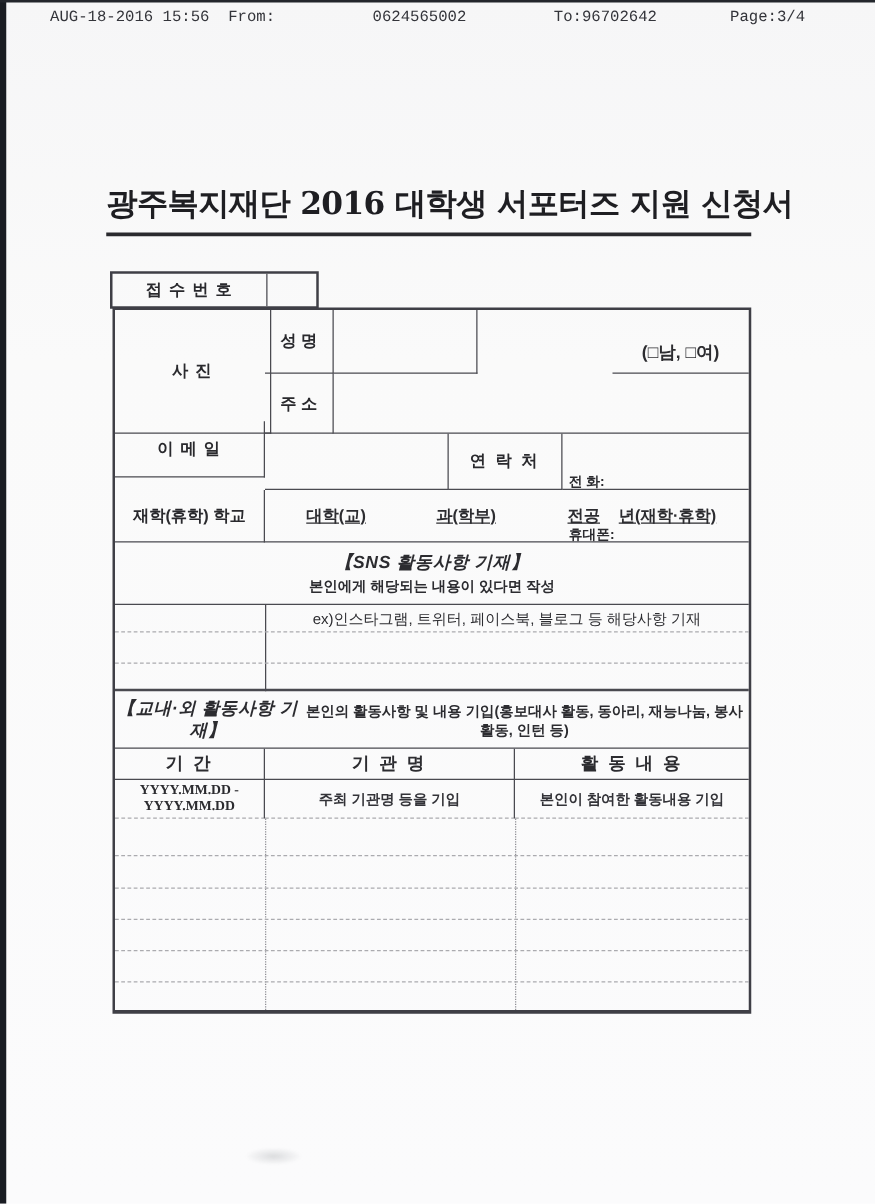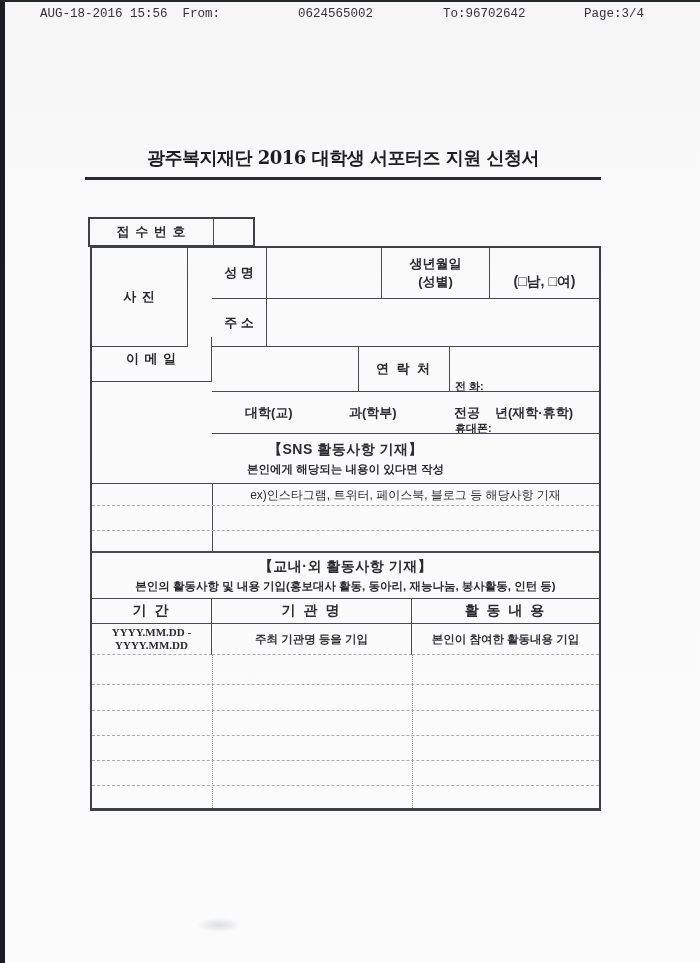--- a/index.html
+++ b/index.html
@@ -15,21 +15,21 @@
   .scan-edge-top{position:absolute;left:0;top:0;width:700px;height:2px;background:#23262c;}
 
   .fax-header{position:absolute;top:7px;left:0;width:568px;height:18px;
     font-family:"Liberation Mono","DejaVu Sans Mono",monospace;font-size:12.5px;color:#33343a;}
   .fax-header span{position:absolute;top:0;white-space:pre;}
   .fx-from{left:40px;} .fx-num{left:298px;} .fx-to{left:443px;} .fx-page{left:584px;}
 
   .doc-title{
     position:absolute;left:85px;top:146px;width:516px;text-align:center;
     font-family:"DejaVu Serif","Liberation Serif",serif;font-weight:bold;
-    font-size:18px;letter-spacing:-0.5px;color:#1e1e22;
+    font-size:25px;letter-spacing:-0.5px;color:#1e1e22;
     border-bottom:3px solid #2a2a2e;padding-bottom:7px;white-space:nowrap;
   }
 
   .receipt-box{position:absolute;left:88px;top:217px;width:167px;height:30px;
     border:2px solid #3f3f46;box-sizing:border-box;display:flex;}
   .receipt-label{width:124px;border-right:1.6px solid var(--line);box-sizing:border-box;
     display:flex;align-items:center;justify-content:center;font-size:13px;font-weight:bold;letter-spacing:1px;}
   .receipt-value{flex:1;}
 
   .main-table{position:absolute;left:90px;top:246px;width:507px;height:560px;
@@ -37,26 +37,26 @@
   .cell{position:absolute;box-sizing:border-box;}
   .br{border-right:1.6px solid var(--line);}
   .bb{border-bottom:1.6px solid var(--line);}
   .bb2{border-bottom:2px solid var(--line);}
   .bb-dash{border-bottom:1px dashed var(--faint);}
   .cc{display:flex;align-items:center;justify-content:center;text-align:center;}
   .lbl{font-size:13px;font-weight:bold;color:#29292d;}
   .hline-dash{position:absolute;left:0;width:507px;height:0;border-top:1px dashed var(--faint);}
   .vline-dot{position:absolute;width:0;border-left:1.5px dotted #8f8f95;}
   .vline-solid{position:absolute;width:0;border-left:1.6px solid var(--line);}
-  .sec-title{font-size:14px;font-weight:bold;letter-spacing:0.5px;}
+  .sec-title{font-size:14px;font-weight:bold;letter-spacing:0.5px;font-style:italic;}
   .sec-sub{font-size:11.5px;font-weight:bold;margin-top:3px;}
   .col-hdr{font-size:14px;font-weight:bold;letter-spacing:2px;}
   .hint{font-size:11.5px;font-weight:bold;color:#333338;}
   .period{font-family:"Liberation Serif","DejaVu Serif",serif;font-size:11px;line-height:13px;font-weight:bold;}
-  .school-span{position:absolute;top:12px;font-size:13px;font-weight:bold;white-space:nowrap;}
+  .school-span{position:absolute;top:12px;font-size:13px;font-weight:bold;white-space:nowrap;text-decoration:underline;}
   .phone-lines{padding:4px 0 0 5px;font-size:11px;line-height:14px;font-weight:bold;white-space:pre;}
   .smudge{position:absolute;left:196px;top:918px;width:46px;height:14px;border-radius:50%;
     background:radial-gradient(ellipse,rgba(110,115,120,.45),rgba(110,115,120,0) 70%);filter:blur(1px);opacity:.5;}
 </style>
 </head>
 <body>
 
 <div class="scan-edge-left"></div>
 <div class="scan-edge-top"></div>
 
@@ -69,43 +69,40 @@
 
 <div class="doc-title">광주복지재단 2016 대학생 서포터즈 지원 신청서</div>
 
 <div class="receipt-box">
   <div class="receipt-label lbl">접 수 번 호</div>
   <div class="receipt-value"></div>
 </div>
 
 <div class="main-table">
 
-  <div class="cell br bb cc lbl" style="left:0;top:0;width:96px;height:99px;letter-spacing:1px;">사 진</div>
+  <div class="cell br bb cc lbl" style="left:0;top:0;width:125px;height:99px;letter-spacing:1px;">사 진</div>
 
   <div class="cell br bb cc lbl" style="left:120px;top:0;width:55px;height:51px;">성 명</div>
   <div class="cell br bb" style="left:175px;top:0;width:115px;height:51px;"></div>
-  <div class="cell br bb cc" style="left:290px;top:0;width:108px;height:51px;flex-direction:column;">
-    <div class="lbl">생년월일</div>
-    <div class="lbl">(성별)</div>
-  </div>
   <div class="cell bb cc" style="left:398px;top:0;width:109px;height:51px;align-items:flex-end;padding-bottom:7px;font-size:14px;font-weight:bold;">(□남, □여)</div>
 
   <div class="cell br bb cc lbl" style="left:120px;top:51px;width:55px;height:48px;">주 소</div>
   <div class="cell bb" style="left:175px;top:51px;width:332px;height:48px;"></div>
 
   <div class="cell br bb cc lbl" style="left:0;top:89px;width:120px;height:45px;letter-spacing:1px;">이 메 일</div>
   <div class="cell br bb" style="left:120px;top:99px;width:147px;height:45px;"></div>
   <div class="cell br bb cc lbl" style="left:267px;top:99px;width:91px;height:45px;letter-spacing:2px;">연 락 처</div>
   <div class="cell bb" style="left:358px;top:99px;width:149px;height:45px;">
     <div class="phone-lines">
       <div>전 화:</div>
       <div>휴대폰:</div>
     </div>
   </div>
 
+  <div class="cell br bb cc lbl" style="left:0;top:144px;width:120px;height:42px;">재학(휴학) 학교</div>
   <div class="cell bb" style="left:120px;top:144px;width:387px;height:42px;">
     <span class="school-span" style="left:33px;">대학(교)</span>
     <span class="school-span" style="left:137px;">과(학부)</span>
     <span class="school-span" style="left:242px;">전공</span>
     <span class="school-span" style="left:283px;">년(재학·휴학)</span>
   </div>
 
   <div class="cell bb cc" style="left:0;top:186px;width:507px;height:50px;flex-direction:column;">
     <div class="sec-title">【SNS 활동사항 기재】</div>
     <div class="sec-sub">본인에게 해당되는 내용이 있다면 작성</div>
@@ -116,21 +113,21 @@
     <div class="cell cc" style="left:120px;top:1px;width:387px;height:20px;font-size:12px;">ex)인스타그램, 트위터, 페이스북, 블로그 등 해당사항 기재</div>
     <div class="hline-dash" style="top:21px;"></div>
     <div class="hline-dash" style="top:46px;"></div>
     <div class="cell" style="left:0;top:0;width:120px;height:21px;"></div>
     <div class="cell" style="left:0;top:21px;width:120px;height:25px;"></div>
     <div class="cell" style="left:0;top:46px;width:120px;height:23px;"></div>
     <div class="cell" style="left:121px;top:21px;width:386px;height:25px;"></div>
     <div class="cell" style="left:121px;top:46px;width:386px;height:23px;"></div>
   </div>
 
-  <div class="cell bb cc" style="left:0;top:305px;width:507px;height:46px;flex-direction:column;">
+  <div class="cell bb cc" style="left:0;top:305px;width:507px;height:46px;">
     <div class="sec-title">【교내·외 활동사항 기재】</div>
     <div class="sec-sub">본인의 활동사항 및 내용 기입(홍보대사 활동, 동아리, 재능나눔, 봉사활동, 인턴 등)</div>
   </div>
 
   <div class="cell br bb cc col-hdr" style="left:0;top:351px;width:120px;height:25px;">기 간</div>
   <div class="cell br bb cc col-hdr" style="left:120px;top:351px;width:200px;height:25px;">기 관 명</div>
   <div class="cell bb cc col-hdr" style="left:320px;top:351px;width:187px;height:25px;">활 동 내 용</div>
 
   <div class="cell br bb-dash cc" style="left:0;top:376px;width:120px;height:31px;flex-direction:column;">
     <div class="period">YYYY.MM.DD -</div>

